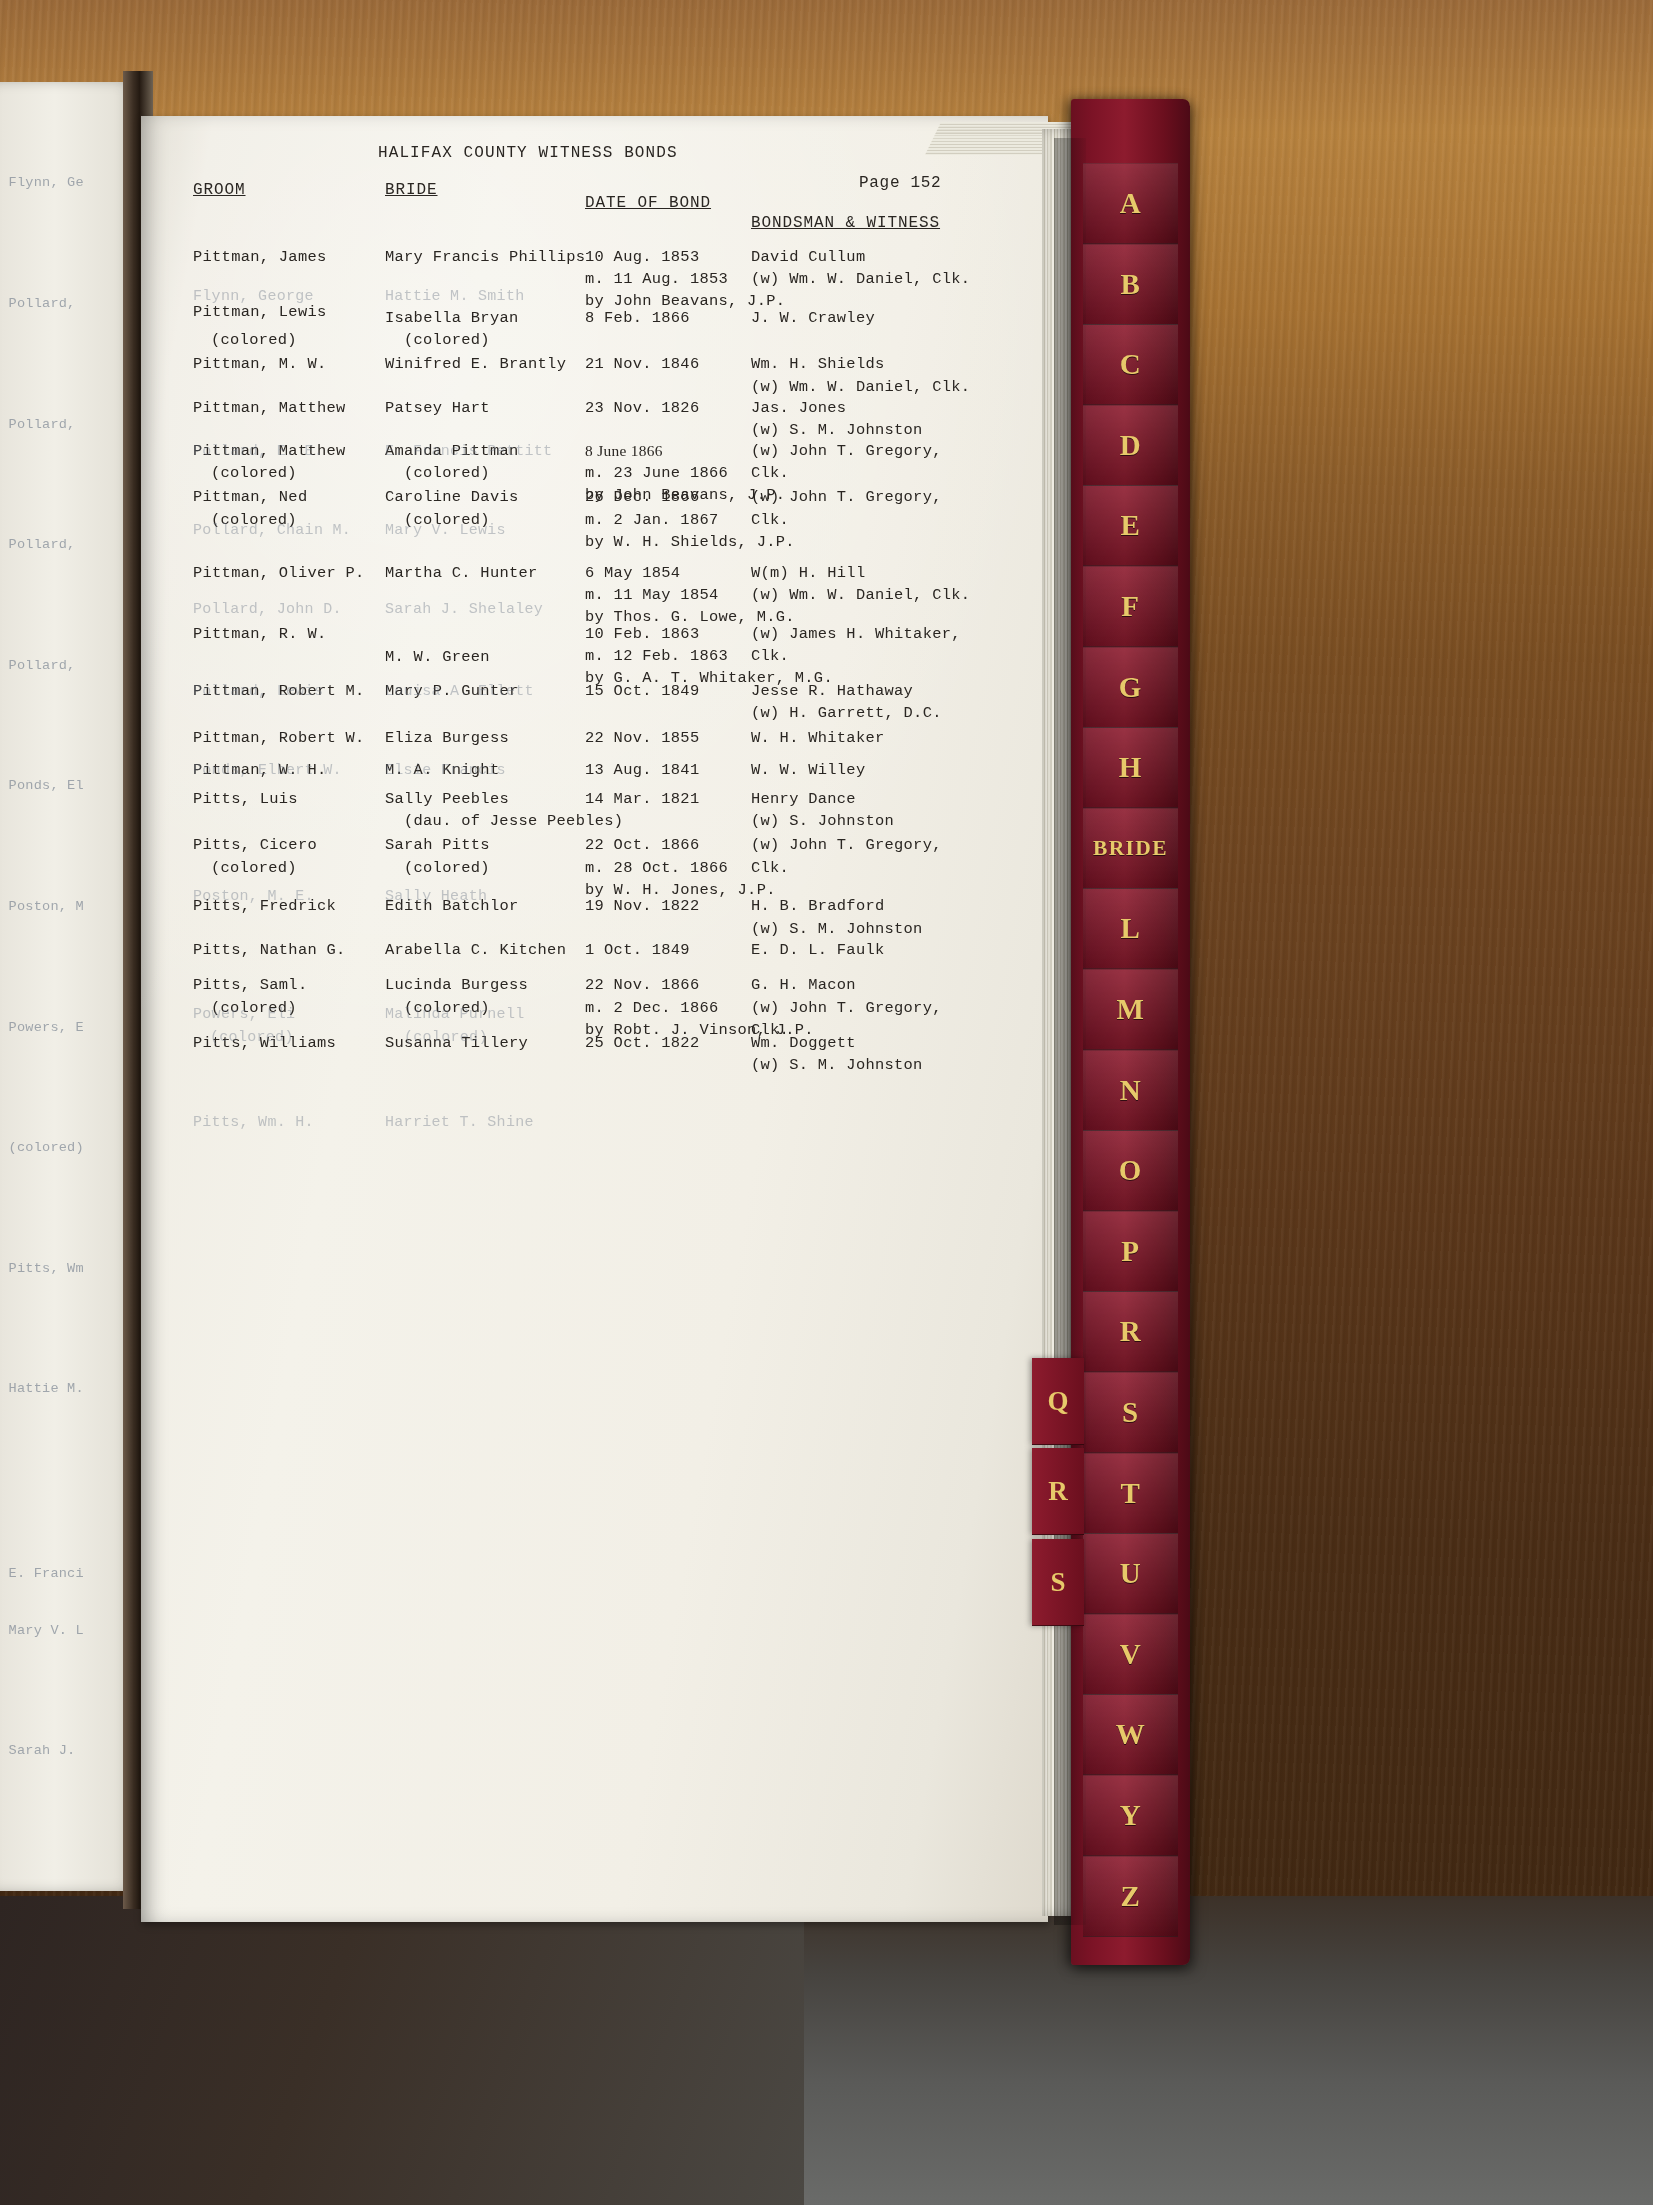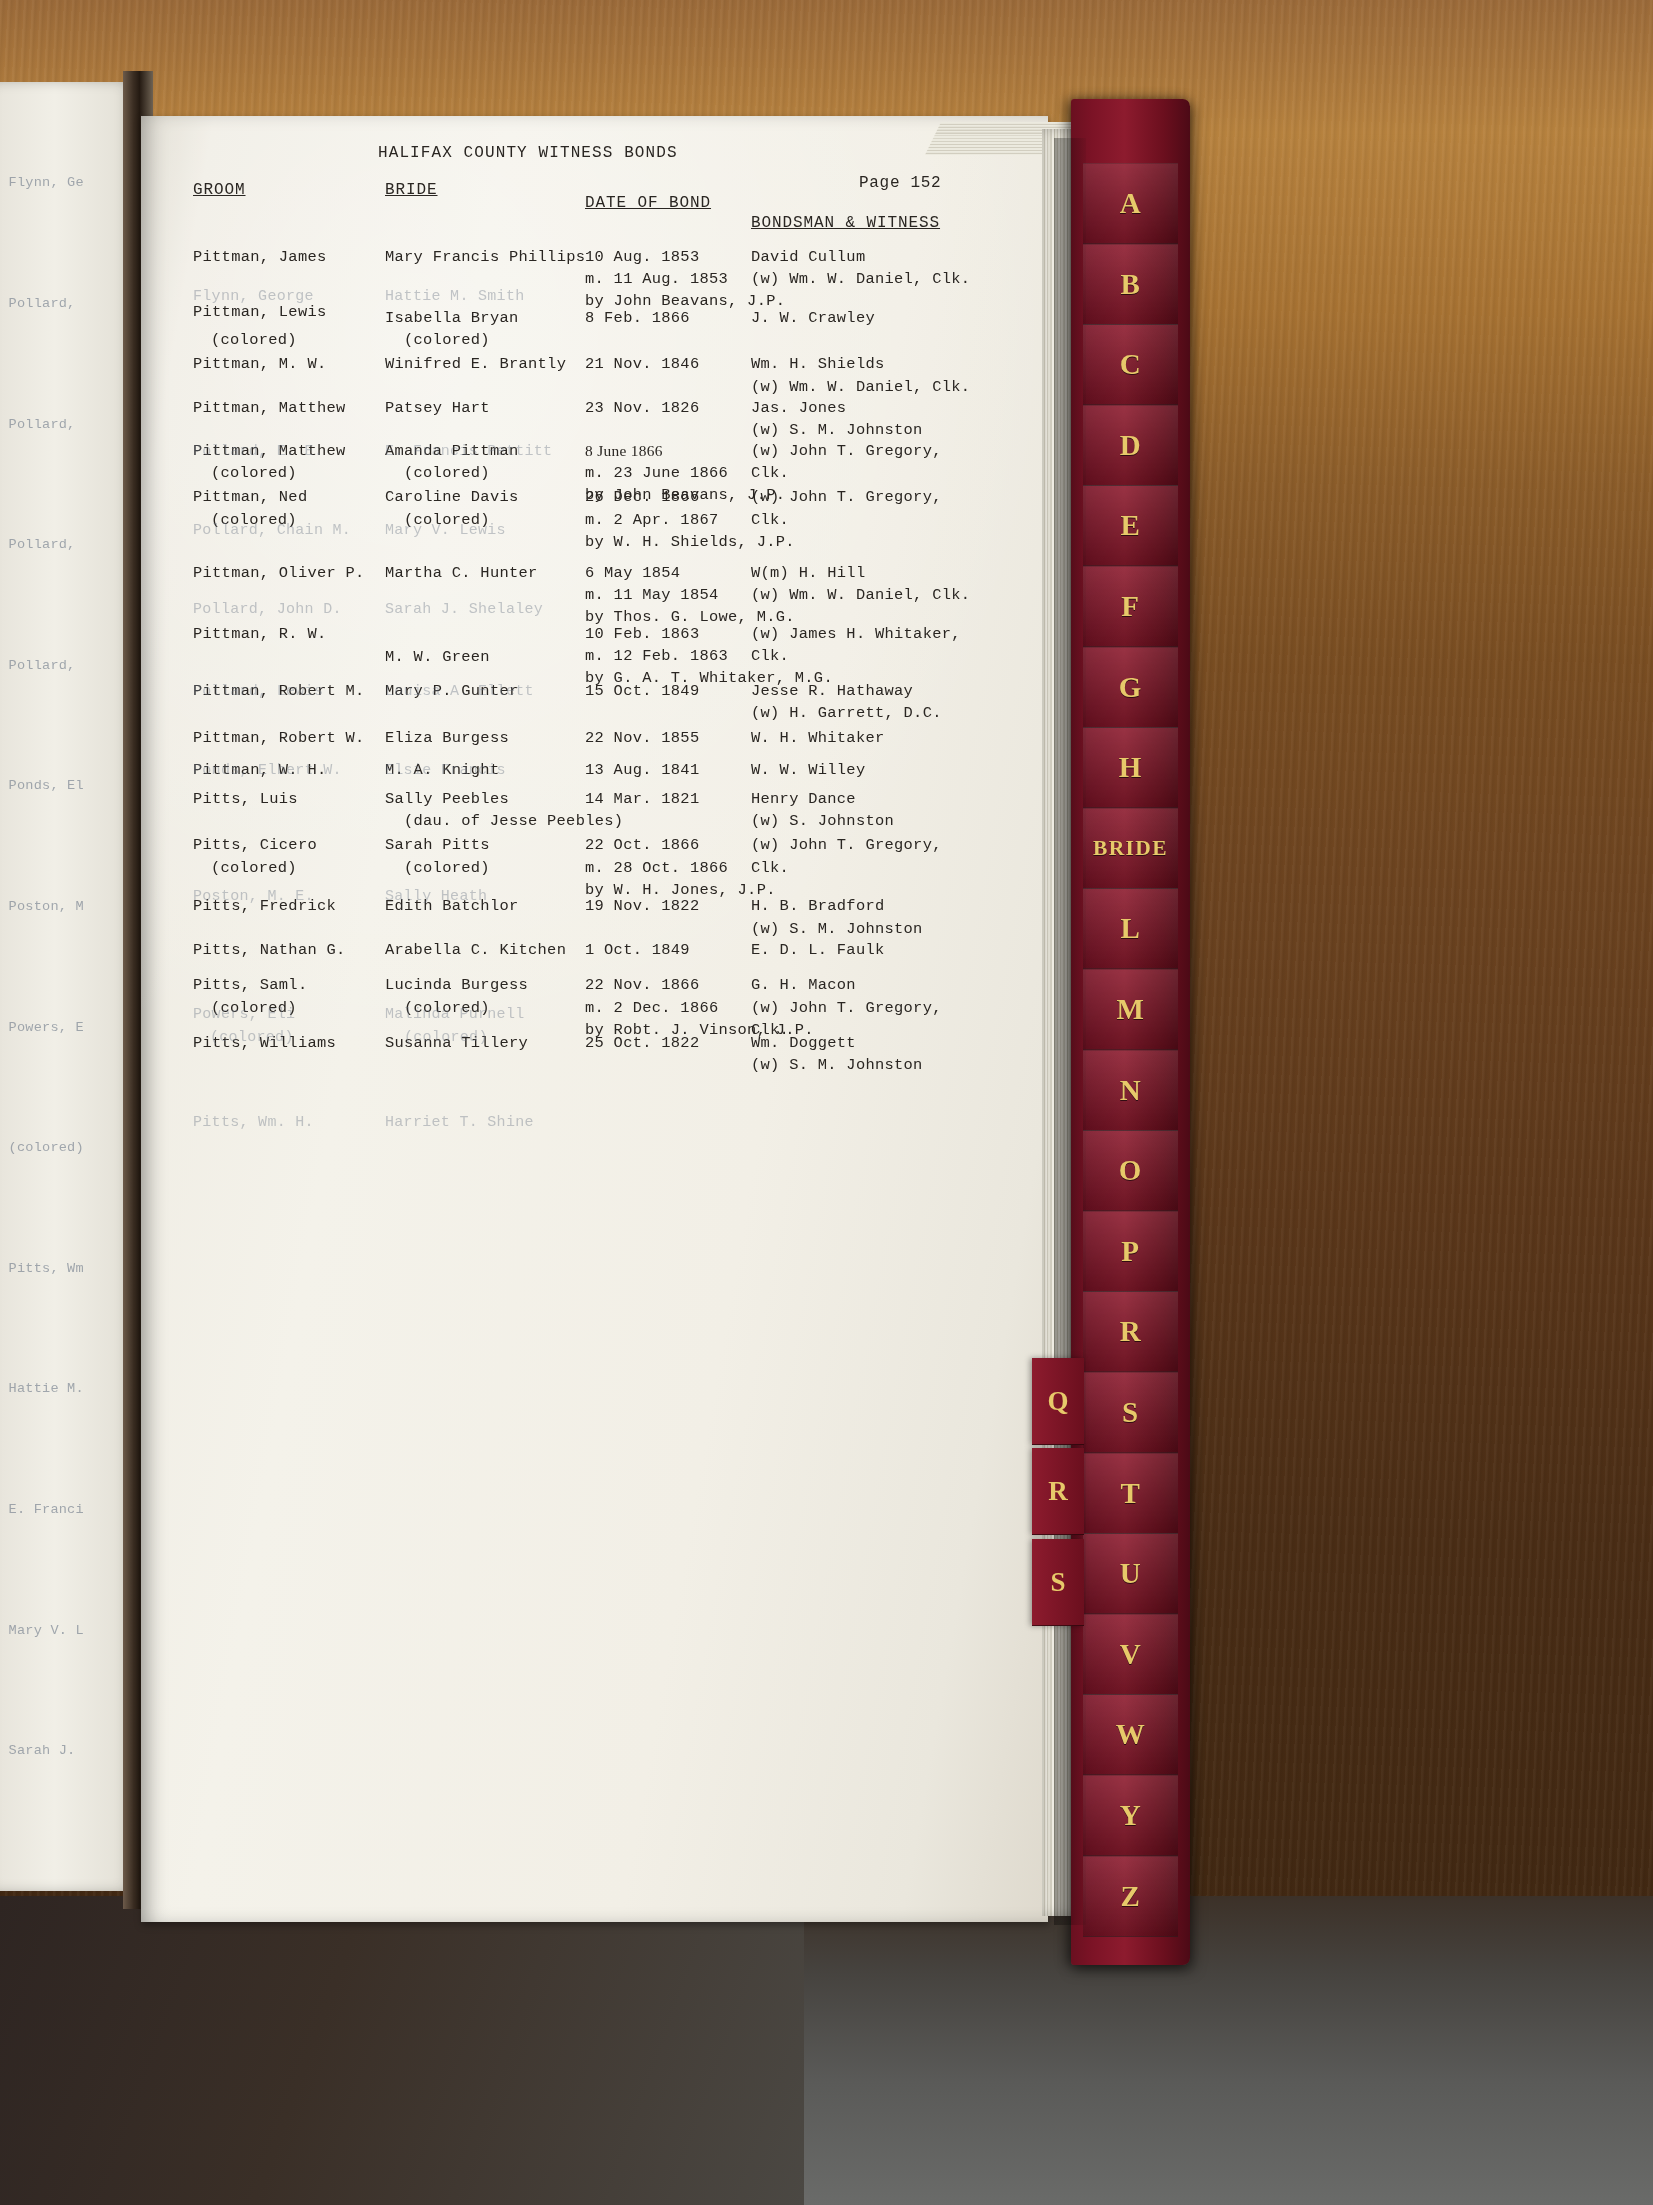--- a/index.html
+++ b/index.html
@@ -278,21 +278,21 @@
           <div class="ghost-left" style="left: 8.6px; top: 214px;">Pollard, </div>
           <div class="ghost-left" style="left: 8.6px; top: 335px;">Pollard, </div>
           <div class="ghost-left" style="left: 8.6px; top: 455px;">Pollard, </div>
           <div class="ghost-left" style="left: 8.6px; top: 576px;">Pollard, </div>
           <div class="ghost-left" style="left: 8.6px; top: 696px;">Ponds, El</div>
           <div class="ghost-left" style="left: 8.6px; top: 817px;">Poston, M</div>
           <div class="ghost-left" style="left: 8.6px; top: 938px;">Powers, E</div>
           <div class="ghost-left" style="left: 8.6px; top: 1058px;">(colored)</div>
           <div class="ghost-left" style="left: 8.6px; top: 1179px;">Pitts, Wm</div>
           <div class="ghost-left" style="left: 8.6px; top: 1299px;">Hattie M.</div>
-          <div class="ghost-left" style="left: 8.6px; top: 1420px; font-family: Liberation Mono, monospace;">E. Franci</div>
+          <div class="ghost-left" style="left: 8.6px; top: 1484px; font-family: Liberation Mono, monospace;">E. Franci</div>
           <div class="ghost-left" style="left: 8.6px; top: 1541px;">Mary V. L</div>
           <div class="ghost-left" style="left: 8.6px; top: 1661px;">Sarah J. </div>
         </div>
     </div>
     <div class="gutter"></div>
 
     <div class="page-right">
       <div class="page-sheen"></div>
 
       <div class="typed">
@@ -335,21 +335,21 @@
             <div class="t" style="left: 444px; top: 327px; font-family: Liberation Serif, serif;">8 June 1866</div>
             <div class="t" style="left: 444px; top: 349px;">m. 23 June 1866</div>
             <div class="t" style="left: 444px; top: 371px;">by John Beavans, J.P.</div>
             <div class="t" style="left: 610px; top: 327px;">(w) John T. Gregory,</div>
             <div class="t" style="left: 610px; top: 349px;">Clk.</div>
             <div class="t" style="left: 52px; top: 373px;">Pittman, Ned</div>
             <div class="t" style="left: 70px; top: 396px;">(colored)</div>
             <div class="t" style="left: 244px; top: 373px;">Caroline Davis</div>
             <div class="t" style="left: 263px; top: 396px;">(colored)</div>
             <div class="t" style="left: 444px; top: 373px;">26 Dec. 1866</div>
-            <div class="t" style="left: 444px; top: 396px;">m. 2 Apr. 1867</div>
+            <div class="t" style="left: 444px; top: 396px;">m. 2 Jan. 1867</div>
             <div class="t" style="left: 444px; top: 418px;">by W. H. Shields, J.P.</div>
             <div class="t" style="left: 610px; top: 373px;">(w) John T. Gregory,</div>
             <div class="t" style="left: 610px; top: 396px;">Clk.</div>
             <div class="t" style="left: 52px; top: 449px;">Pittman, Oliver P.</div>
             <div class="t" style="left: 244px; top: 449px;">Martha C. Hunter</div>
             <div class="t" style="left: 444px; top: 449px;">6 May 1854</div>
             <div class="t" style="left: 444px; top: 471px;">m. 11 May 1854</div>
             <div class="t" style="left: 444px; top: 493px;">by Thos. G. Lowe, M.G.</div>
             <div class="t" style="left: 610px; top: 449px;">W(m) H. Hill</div>
             <div class="t" style="left: 610px; top: 471px;">(w) Wm. W. Daniel, Clk.</div>

